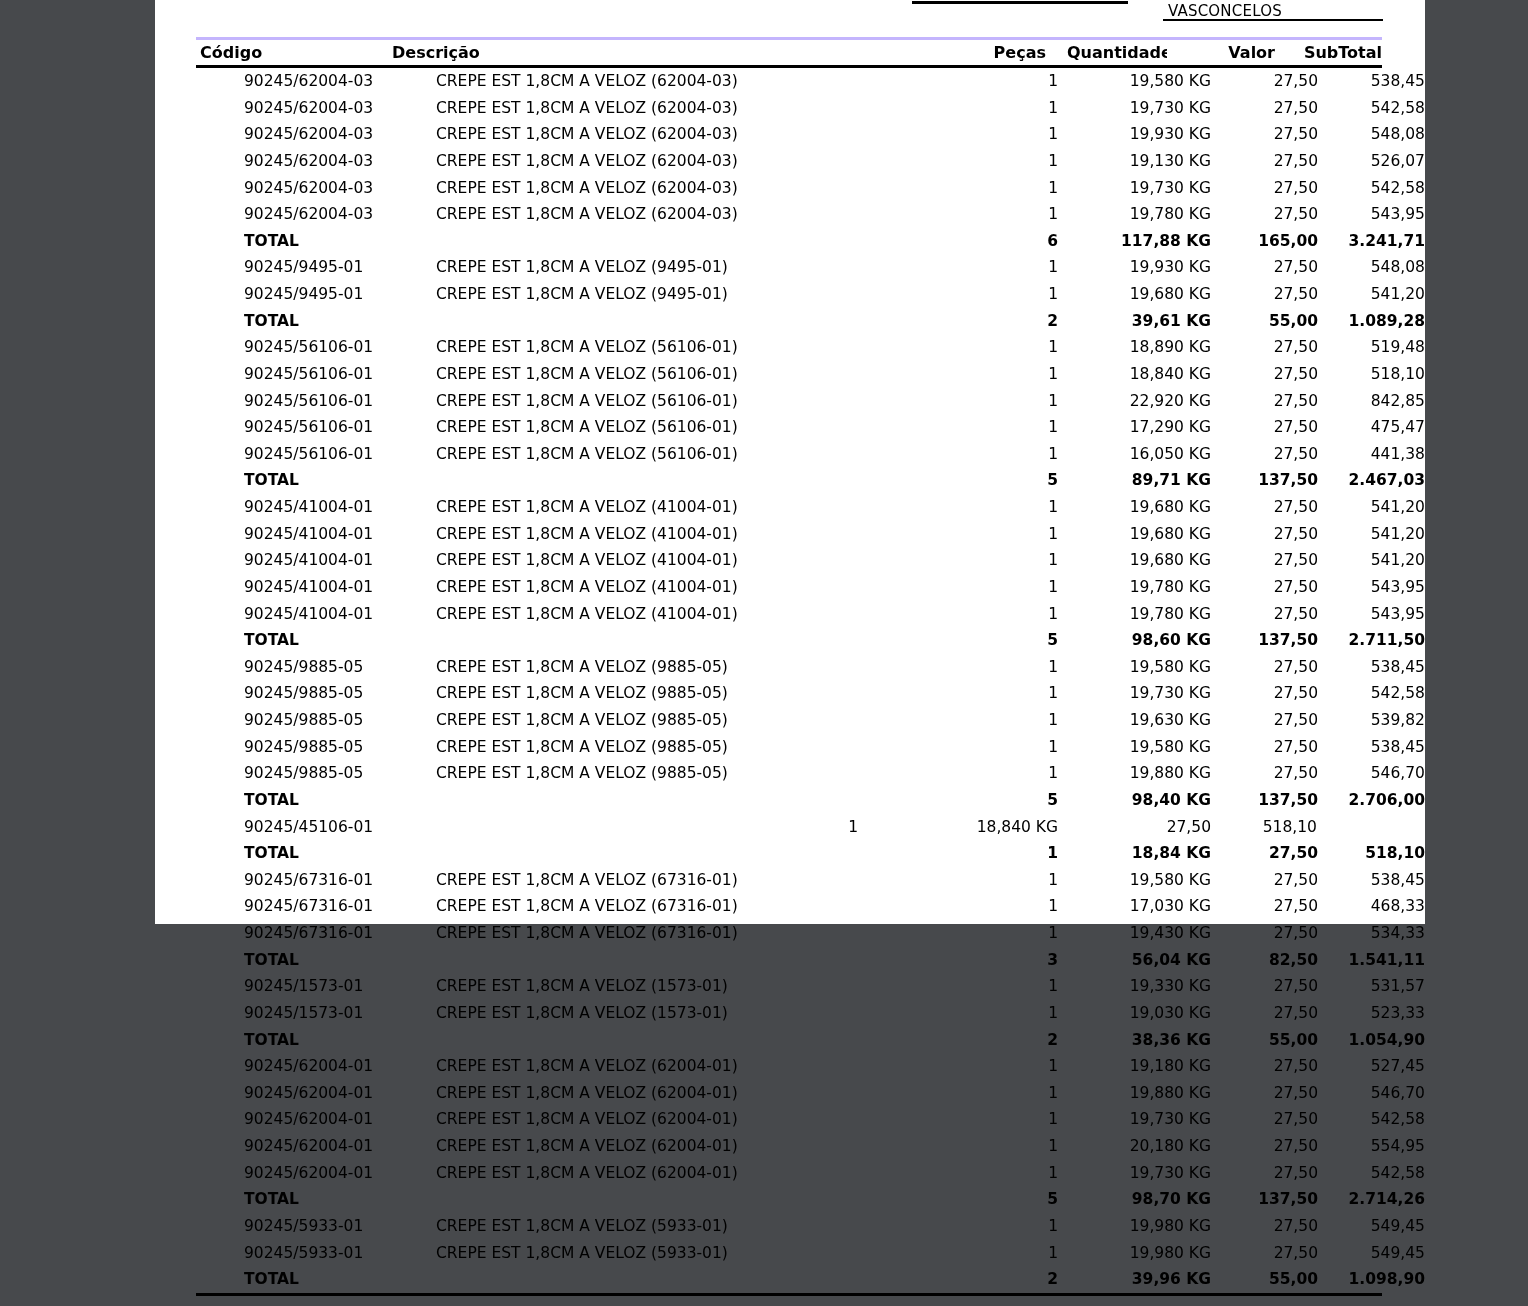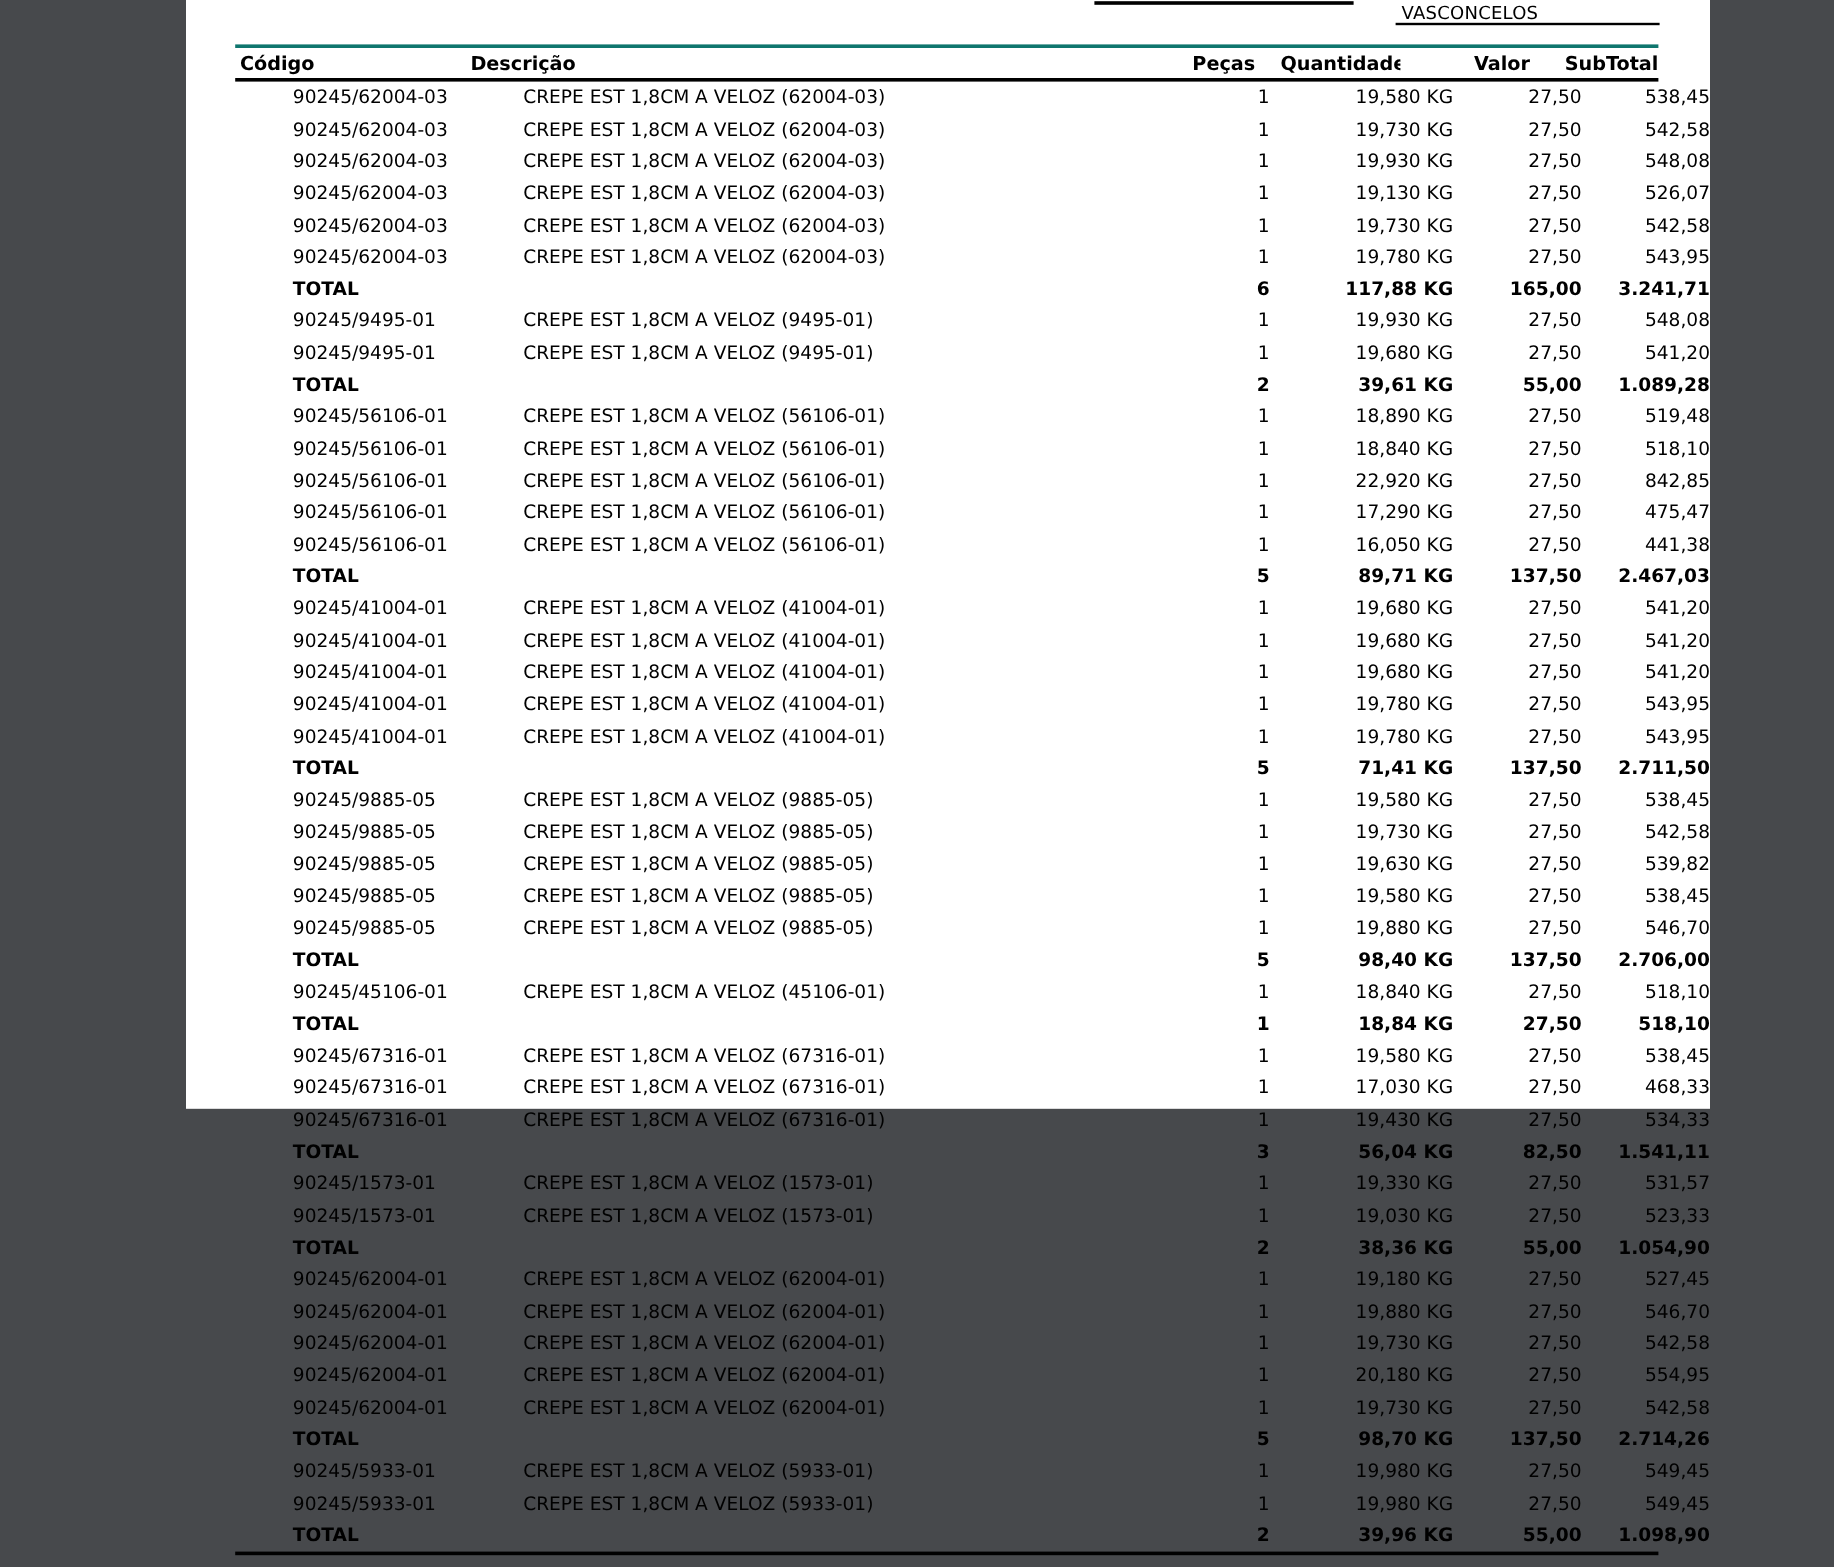--- a/index.html
+++ b/index.html
@@ -32,21 +32,21 @@
     white-space:nowrap; letter-spacing:0.2px;
   }
   
   .report-table {
     position:absolute; left:41px; top:37px;
     width:1186px;
   }
   .thead {
     position:relative;
     height:31px;
-    border-top:3px solid #0f766e;
+    border-top:3px solid #c4b5fd;
     border-bottom:3px solid #000;
     font-weight:bold; font-size:16px; line-height:25px;
     white-space:nowrap;
   }
   .h { position:absolute; top:0; }
   .h-codigo { left:4px; }
   .h-desc   { left:196px; }
   .h-pecas  { right:336px; }
   .h-quant  { left:871px; width:100px; overflow:hidden; }
   .h-valor  { right:107px; }
@@ -277,21 +277,21 @@
             <span class="c num pecas">1</span>
             <span class="c num quant">19,780 KG</span>
             <span class="c num valor">27,50</span>
             <span class="c num sub">543,95</span>
           </div>
 
           <div class="row total">
             <span class="c codigo">TOTAL</span>
             <span class="c desc"></span>
             <span class="c num pecas">5</span>
-            <span class="c num quant">71,41 KG</span>
+            <span class="c num quant">98,60 KG</span>
             <span class="c num valor">137,50</span>
             <span class="c num sub">2.711,50</span>
           </div>
 
           <div class="row item">
             <span class="c codigo">90245/9885-05</span>
             <span class="c desc">CREPE EST 1,8CM A VELOZ (9885-05)</span>
             <span class="c num pecas">1</span>
             <span class="c num quant">19,580 KG</span>
             <span class="c num valor">27,50</span>
@@ -338,21 +338,20 @@
             <span class="c codigo">TOTAL</span>
             <span class="c desc"></span>
             <span class="c num pecas">5</span>
             <span class="c num quant">98,40 KG</span>
             <span class="c num valor">137,50</span>
             <span class="c num sub">2.706,00</span>
           </div>
 
           <div class="row item">
             <span class="c codigo">90245/45106-01</span>
-            <span class="c desc">CREPE EST 1,8CM A VELOZ (45106-01)</span>
             <span class="c num pecas">1</span>
             <span class="c num quant">18,840 KG</span>
             <span class="c num valor">27,50</span>
             <span class="c num sub">518,10</span>
           </div>
 
           <div class="row total">
             <span class="c codigo">TOTAL</span>
             <span class="c desc"></span>
             <span class="c num pecas">1</span>

